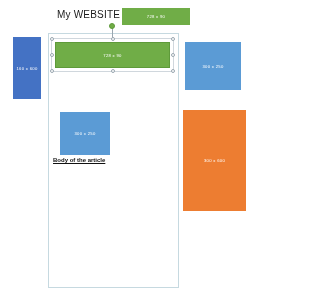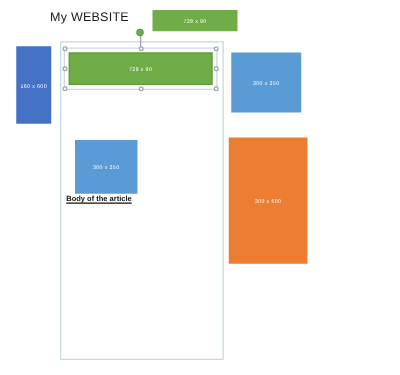--- a/index.html
+++ b/index.html
@@ -18,21 +18,21 @@
     left:48px; top:33px;
     width:131px; height:255px;
     border:1px solid #c6d9e0;
     background:#ffffff;
     box-sizing:border-box;
   }
 
   
   .site-title{
     position:absolute;
-    left:40px; top:9px;
+    left:57px; top:9px;
     font-size:10px;
     color:#1a1a1a;
     letter-spacing:.2px;
     white-space:nowrap;
   }
 
   
   .ad{
     position:absolute;
     box-sizing:border-box;

